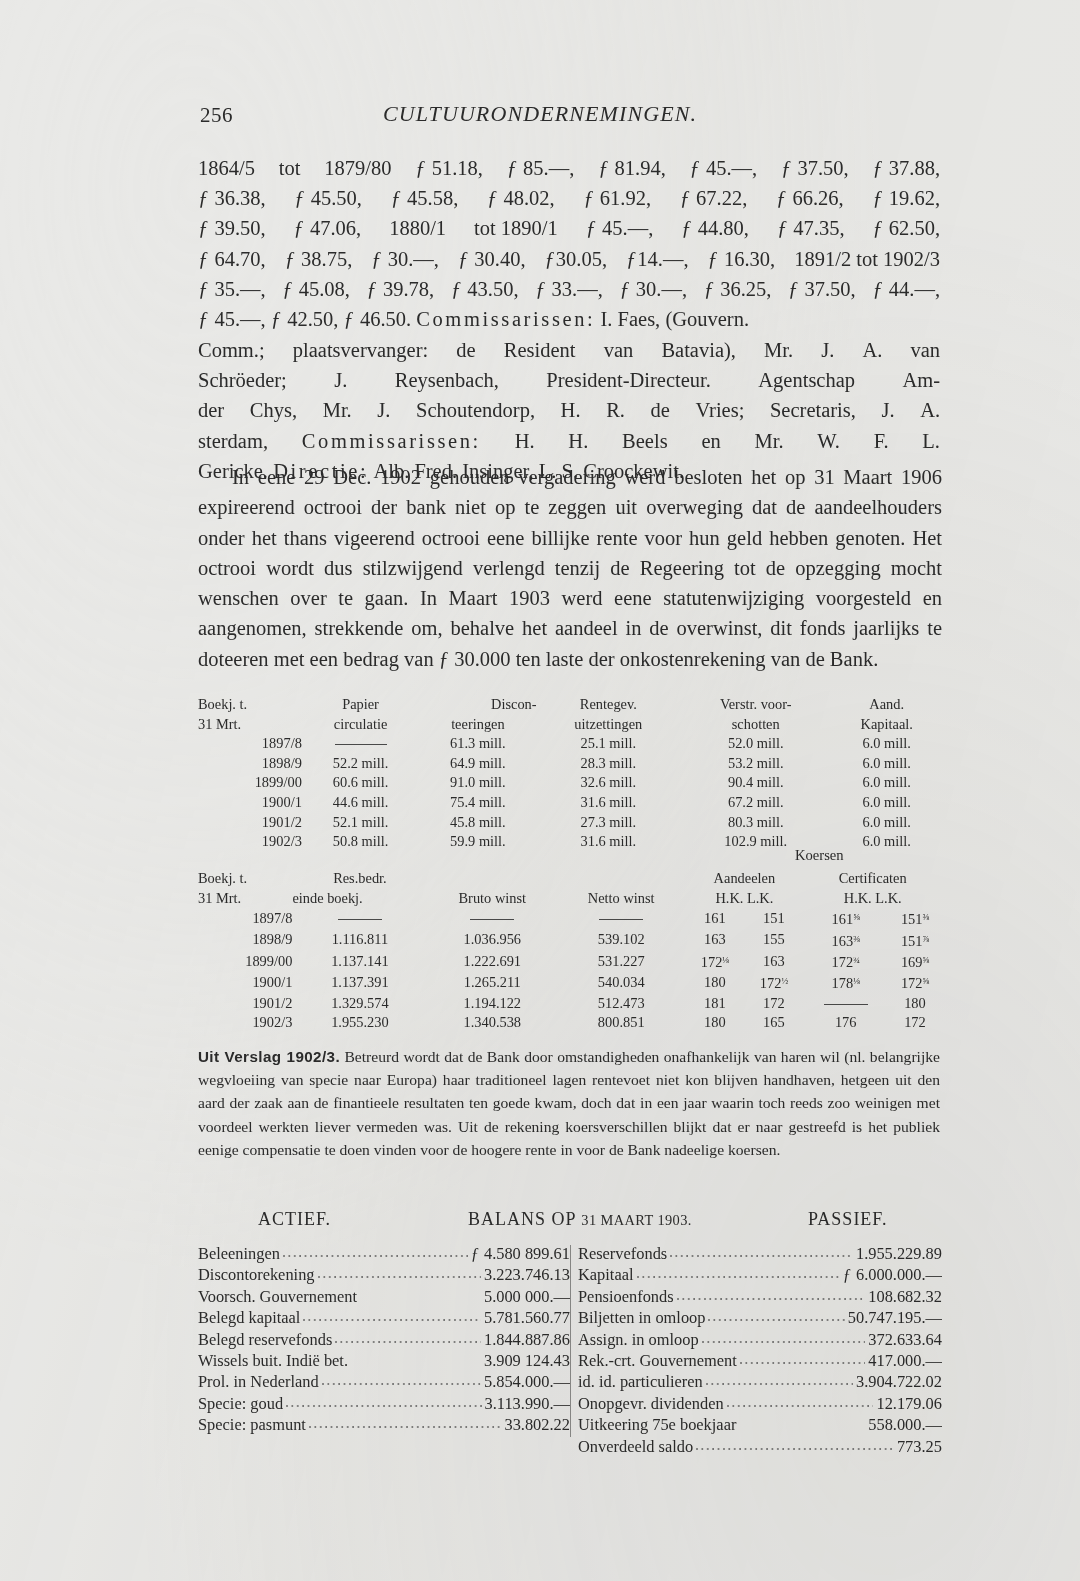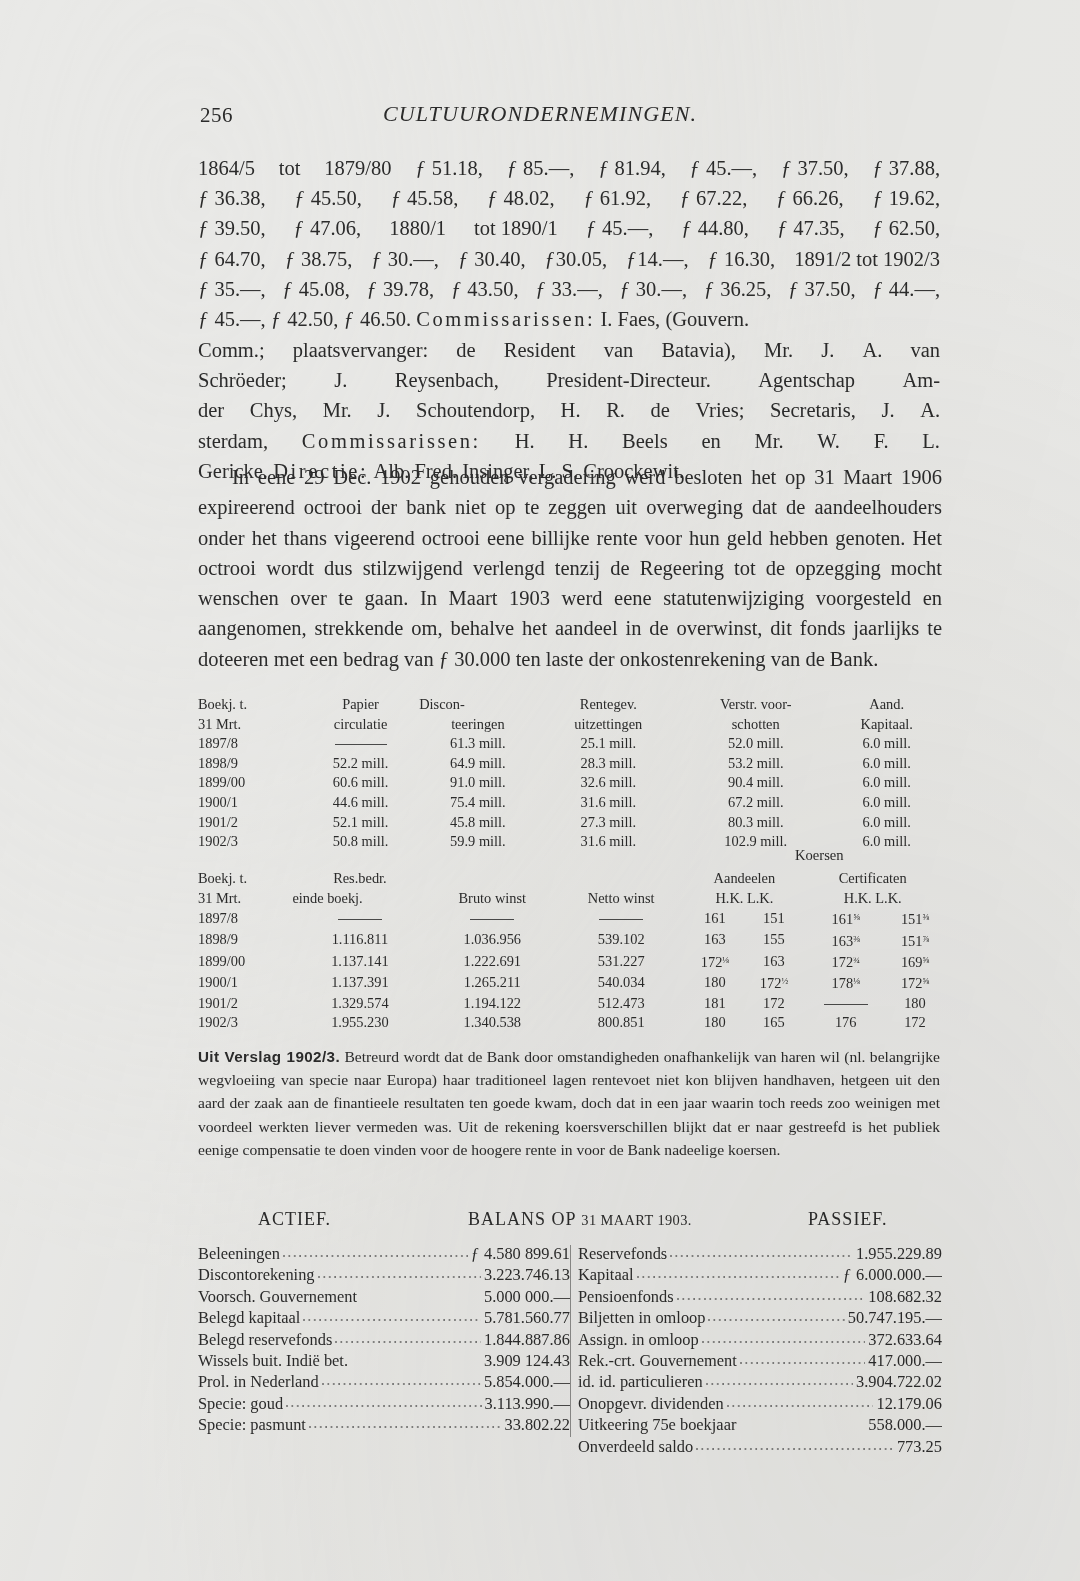--- a/index.html
+++ b/index.html
@@ -46,21 +46,21 @@
   
   .prose{
     font-size:20.5px;line-height:30.3px;text-align:justify;
   }
   .prose p{margin:0;text-indent:34px;}
 
   
   .tbl{position:absolute;border-collapse:collapse;font-size:14.4px;line-height:18.6px;}
   .tbl td,.tbl th{padding:0 0 1px 0;font-weight:normal;white-space:nowrap;}
   .tbl .hd{vertical-align:bottom;text-align:center;margin-top:45px;}
-  .tbl .yr{text-align:left;}
+  .tbl .yr{text-align:right;}
   .tbl .num{text-align:center;}
   .rule{display:inline-block;width:52px;height:1px;background:#4a4a4a;vertical-align:middle;}
   .rule.sm{width:44px;}
   .koersen-lbl{position:absolute;font-size:14.6px;}
   .frac{font-size:9px;vertical-align:.42em;letter-spacing:-.2px;}
 
   
   .verslag{
     position:absolute;left:198px;width:742px;
     font-size:15.6px;line-height:23.2px;text-align:justify;
@@ -118,21 +118,21 @@
 
   <div class="block prose" style="left:198px;top:455px;width:744px;">
     <p>In eene 29 Dec. 1902 gehouden vergadering werd besloten het op 31 Maart 1906 expireerend octrooi der bank niet op te zeggen uit overweging dat de aandeelhouders onder het thans vigeerend octrooi eene billijke rente voor hun geld hebben genoten. Het octrooi wordt dus stilzwijgend verlengd tenzij de Regeering tot de opzegging mocht wenschen over te gaan. In Maart 1903 werd eene statutenwijziging voorgesteld en aangenomen, strekkende om, behalve het aandeel in de overwinst, dit fonds jaarlijks te doteeren met een bedrag van ƒ 30.000 ten laste der onkostenrekening van de Bank.</p>
   </div>
 
   <table class="tbl" id="table-one" style="left:198px;top:688px;width:744px;">
     <thead>
         <tr>
           <th class="hd" style="text-align: left;">Boekj. t.</th>
           <th class="hd" style="text-align: center;">Papier</th>
-          <th class="hd" style="text-align: left;">Discon-</th>
+          <th class="hd" style="text-align: right;">Discon-</th>
           <th class="hd" style="text-align: center;">Rentegev.</th>
           <th class="hd" style="text-align: center;">Verstr. voor-</th>
           <th class="hd" style="text-align: center;">Aand.</th>
         </tr>
         <tr>
           <th class="hd" style="text-align: left;">31 Mrt.</th>
           <th class="hd" style="text-align: center;">circulatie</th>
           <th class="hd" style="text-align: center;">teeringen</th>
           <th class="hd" style="text-align: center;">uitzettingen</th>
           <th class="hd" style="text-align: center;">schotten</th>

